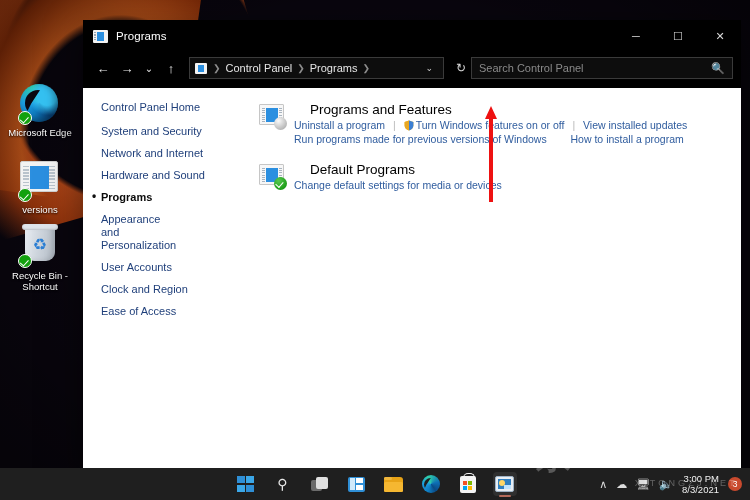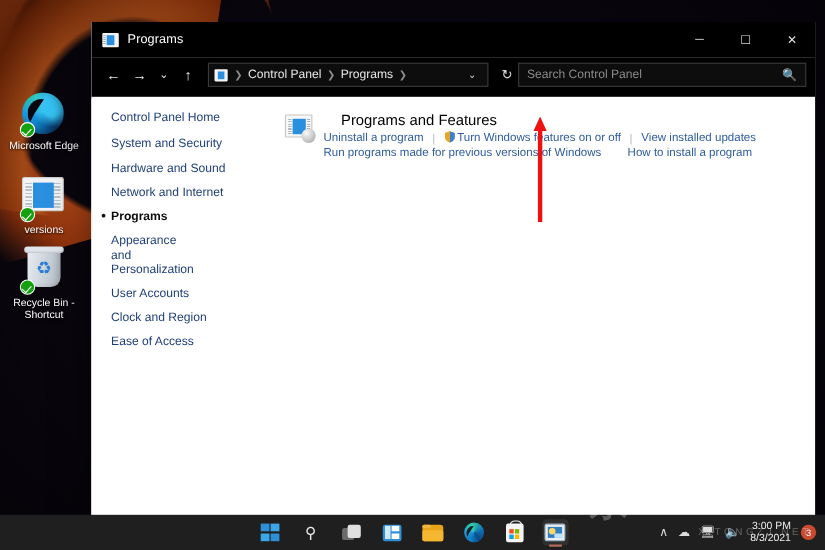--- a/index.html
+++ b/index.html
@@ -274,22 +274,22 @@
       <span class="ph">Search Control Panel</span>
       <span class="mag">🔍</span>
     </div>
   </div>
 
   <div class="content">
 
     <div class="sidebar">
       <div class="nav gap">Control Panel Home</div>
       <div class="nav">System and Security</div>
+      <div class="nav">Network and Internet</div>
       <div class="nav">Hardware and Sound</div>
-      <div class="nav">Network and Internet</div>
       <div class="nav sel">Programs</div>
       <div class="nav" style="width:78px;">Appearance and Personalization</div>
       <div class="nav">User Accounts</div>
       <div class="nav">Clock and Region</div>
       <div class="nav">Ease of Access</div>
     </div>
 
     <div class="main">
 
       <div class="group">
@@ -315,20 +315,36 @@
             <span class="lk">View installed updates</span>
           </div>
           <div class="links">
             <span class="lk">Run programs made for previous versions of Windows</span>
             <span style="display:inline-block;width:18px;"></span>
             <span class="lk">How to install a program</span>
           </div>
         </div>
       </div>
 
+      <div class="group">
+        <div class="gicon">
+          <div class="monitor">
+              <span class="scr"></span>
+              <span class="lc"></span>
+              <span class="rc"></span>
+            </div>
+          <span class="greentick"></span>
+        </div>
+        <div>
+          <div class="gtitle">Default Programs</div>
+          <div class="links">
+            <span class="lk">Change default settings for media or devices</span>
+          </div>
+        </div>
+      </div>
 
     </div>
   </div>
 </div>
 
 <div id="arrow">
   <svg width="14" height="96" viewBox="0 0 14 96">
     <polygon points="7,0 13,13 9,13 9,96 5,96 5,13 1,13" fill="#ee1111"></polygon>
   </svg>
 </div>

